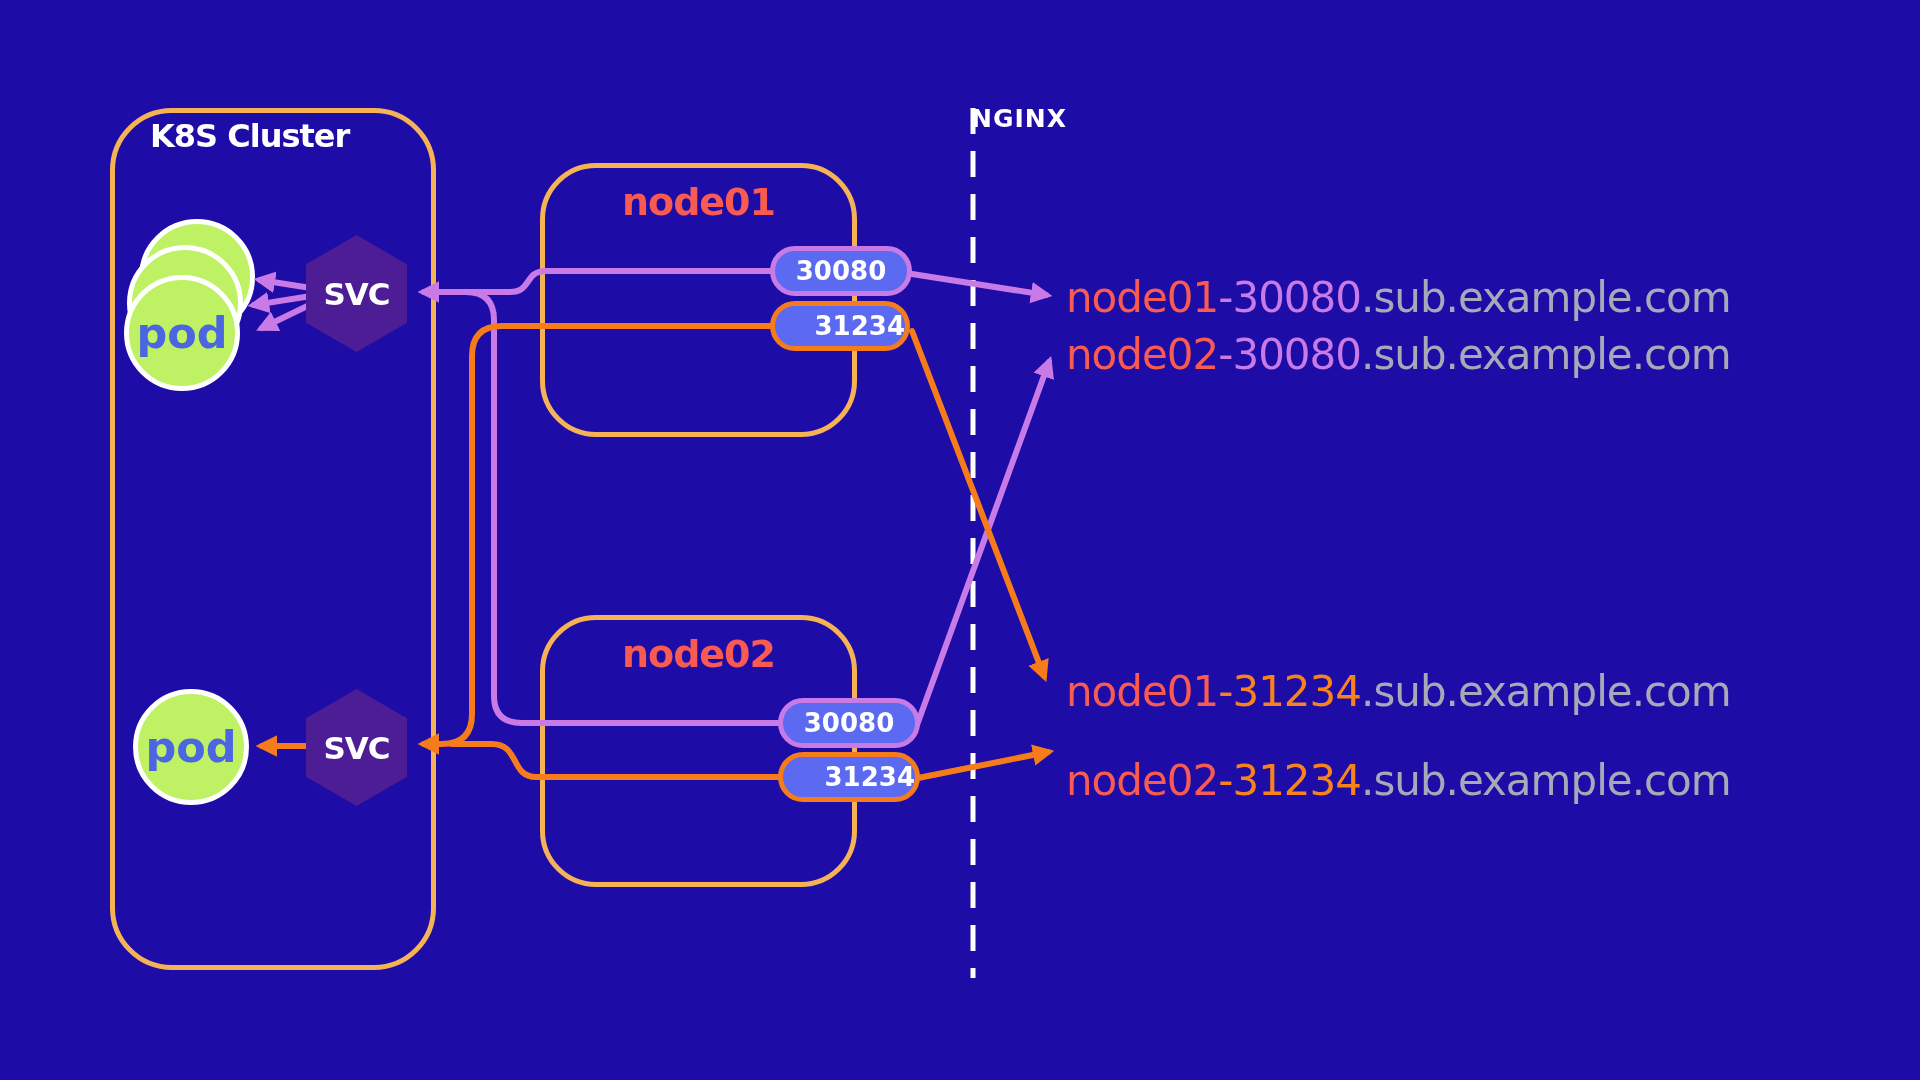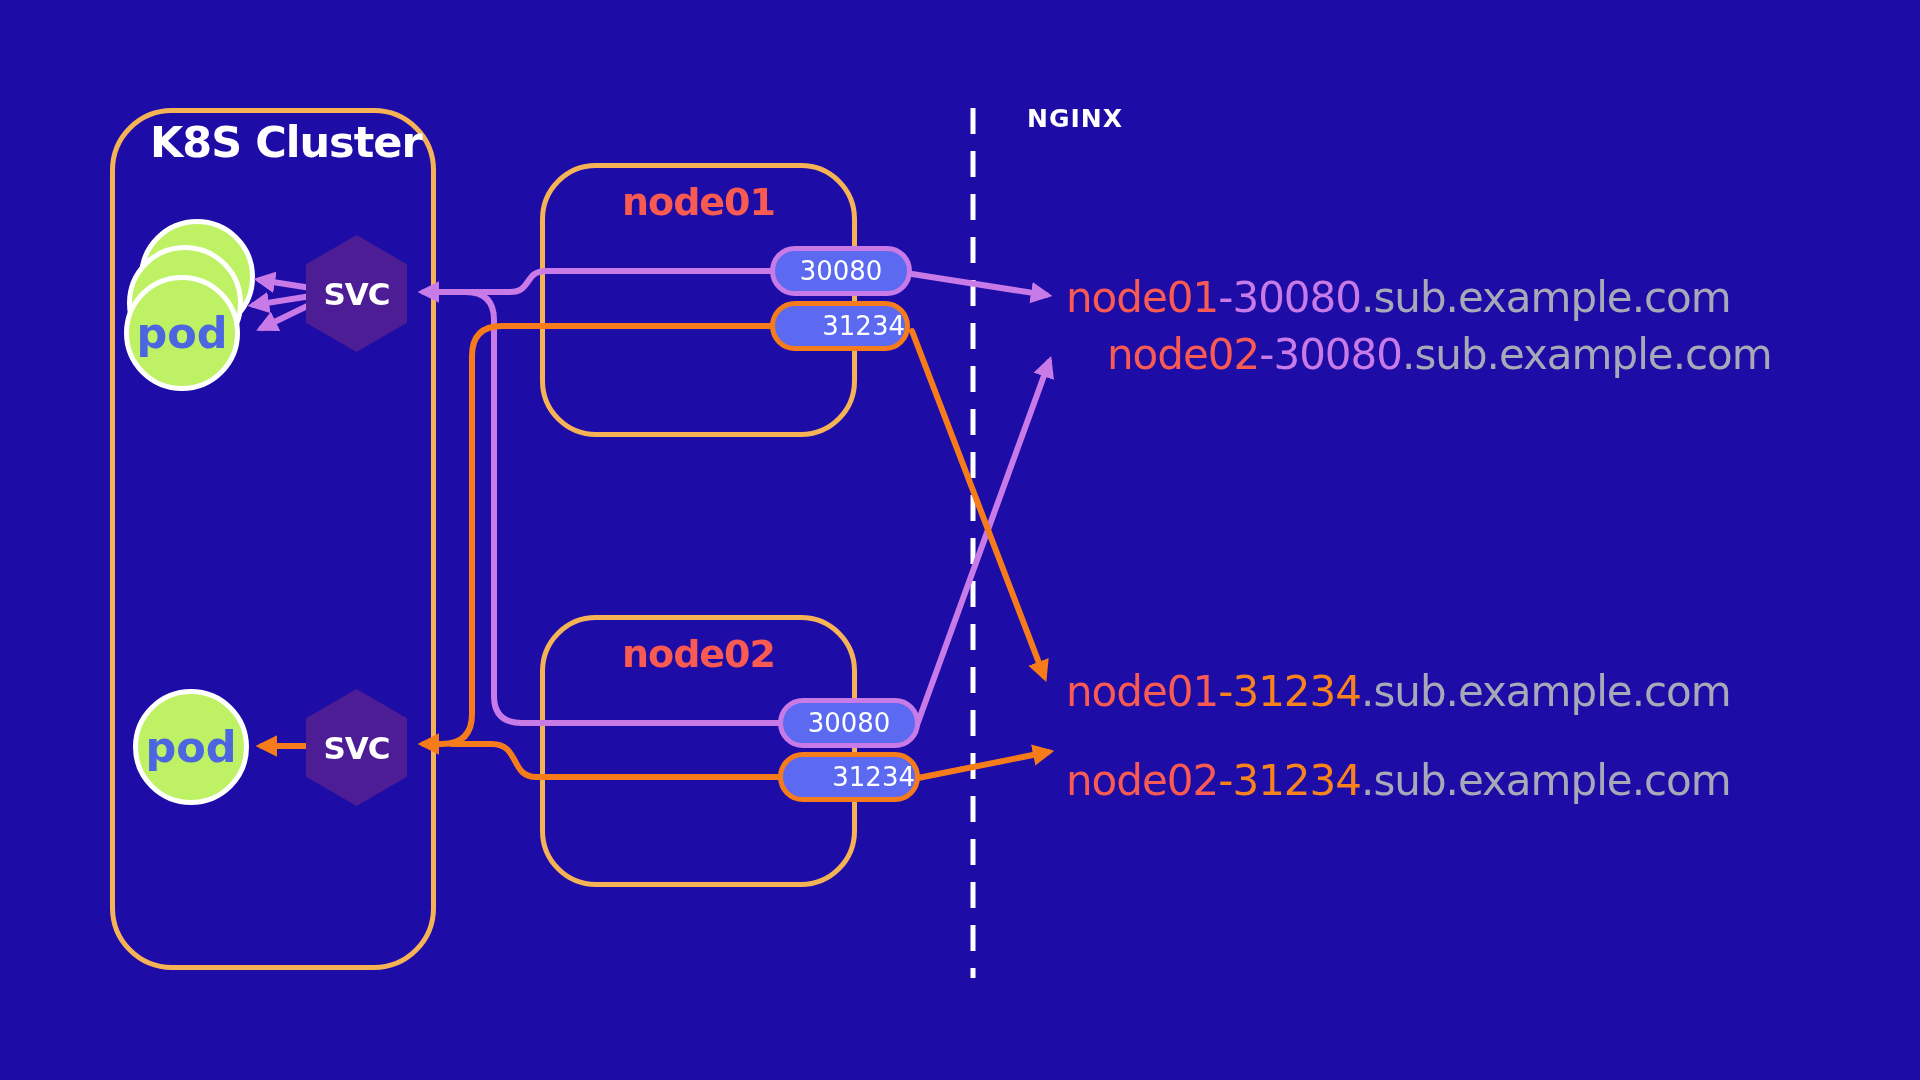--- a/index.html
+++ b/index.html
@@ -9,21 +9,21 @@
     font-family:"DejaVu Sans","Liberation Sans",sans-serif;
   }
   .abs{position:absolute;}
   
   .cluster-box{
     left:110px;top:108px;width:326px;height:862px;
     border:5px solid #f6b356;border-radius:62px;box-sizing:border-box;z-index:1;
   }
   .cluster-title{
     left:150px;top:117px;z-index:5;
-    color:#ffffff;font-size:43px;font-weight:bold;letter-spacing:-1px;white-space:nowrap;
+    color:#ffffff;font-size:32px;font-weight:bold;letter-spacing:-1px;white-space:nowrap;
   }
   .node-box{
     width:317px;border:5px solid #f6b356;border-radius:56px;box-sizing:border-box;z-index:1;
   }
   #node01-box{left:540px;top:163px;height:274px;}
   #node02-box{left:540px;top:615px;height:272px;}
   .node-title{
     width:317px;text-align:center;z-index:5;
     color:#f95a52;font-size:38px;font-weight:bold;letter-spacing:-1px;
   }
@@ -47,38 +47,38 @@
     display:flex;align-items:center;justify-content:center;
     color:#ffffff;font-size:31px;font-weight:bold;letter-spacing:-1px;
   }
   #svc-top{left:306px;top:235px;}
   #svc-bottom{left:306px;top:689px;}
   
   .badge{
     width:142px;height:50px;border-radius:25px;box-sizing:border-box;
     background:#5b6af0;border:5px solid #c87ae6;z-index:4;
     display:flex;align-items:center;justify-content:center;
-    color:#ffffff;font-size:26px;font-weight:normal;
+    color:#ffffff;font-size:26px;font-weight:bold;
   }
   .badge.orange{border-color:#f57b1b;justify-content:flex-end;}
   #badge-n1-30080{left:770px;top:246px;}
   #badge-n1-31234{left:770px;top:301px;width:140px;}
   #badge-n2-30080{left:778px;top:698px;}
   #badge-n2-31234{left:778px;top:752px;}
   
   .nginx-label{
-    left:1027px;top:104px;z-index:5;
+    left:971px;top:104px;z-index:5;
     color:#ffffff;font-size:25px;font-weight:bold;letter-spacing:1px;text-align:right;
   }
   
   .domain{
     left:1066px;z-index:5;white-space:nowrap;
     font-size:42px;font-weight:normal;letter-spacing:-1px;line-height:46px;
   }
-  #domain-1{top:275px;} #domain-2{top:332px;margin-left:41px;}
+  #domain-1{top:275px;} #domain-2{top:332px;}
   #domain-3{top:669px;} #domain-4{top:758px;}
   .seg-node{color:#f95a52;}
   .seg-violet{color:#c87ae6;}
   .seg-orange{color:#f8821c;}
   .seg-suffix{color:#a9a8b8;}
   
   #wires{left:0;top:0;z-index:3;}
   .lv{stroke:#c87ae6;stroke-width:6;fill:none;stroke-linecap:round;}
   .lo{stroke:#f57b1b;stroke-width:6;fill:none;stroke-linecap:round;}
   .dash{stroke:#ffffff;stroke-width:5;fill:none;stroke-dasharray:26 17;}

